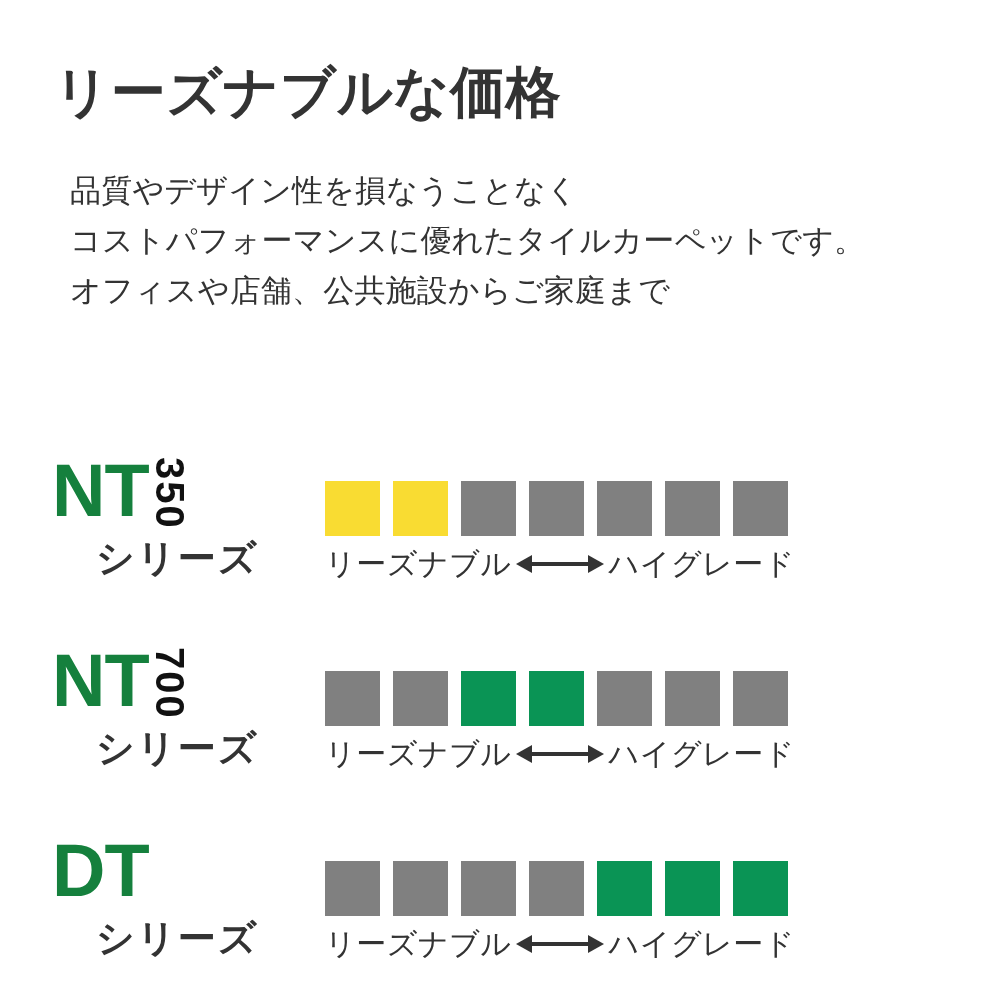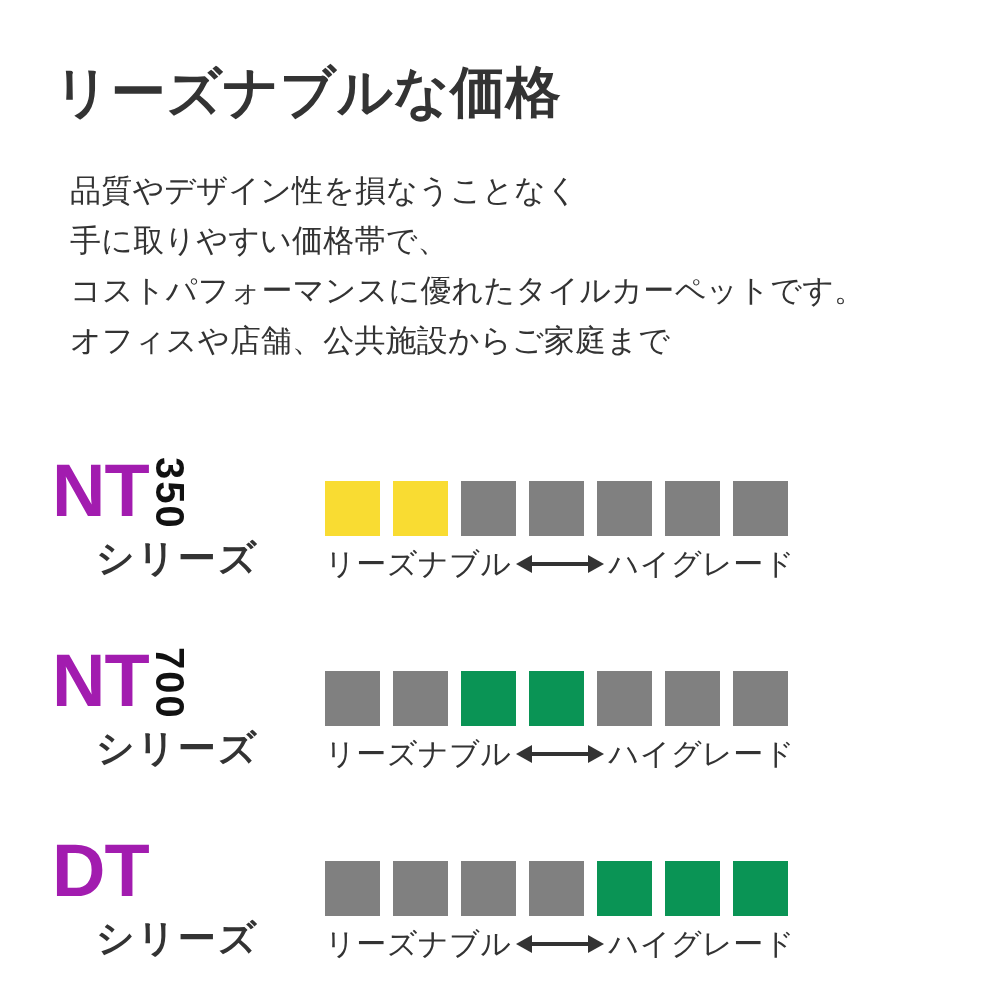--- a/index.html
+++ b/index.html
@@ -70,21 +70,21 @@
   }
   .series-name {
     display: flex;
     align-items: flex-start;
     height: 74px;
     line-height: 1;
   }
   .series-code {
     font-size: 74px;
     font-weight: bold;
-    color: #a21caf;
+    color: #15803d;
     letter-spacing: -1px;
     line-height: 0.98;
   }
   .series-num {
     font-size: 40px;
     font-weight: bold;
     color: #111111;
     letter-spacing: 2px;
     writing-mode: vertical-rl;
     transform: rotate(0deg);
@@ -170,21 +170,20 @@
 </head>
 <body>
 
 <div class="header">
   <h1 class="page-title">リーズナブルな価格</h1>
 </div>
 
 <div class="desc-wrap">
   <div class="desc" id="description-lines">
       <div class="desc-line">品質やデザイン性を損なうことなく</div>
-      <div class="desc-line">手に取りやすい価格帯で、</div>
       <div class="desc-line">コストパフォーマンスに優れたタイルカーペットです。</div>
       <div class="desc-line">オフィスや店舗、公共施設からご家庭まで</div>
     </div>
 </div>
 
 <div id="series-container">
     <div class="series-row" data-row="0">
       <div class="series-label">
         <div class="series-name">
           <span class="series-code">NT</span>

